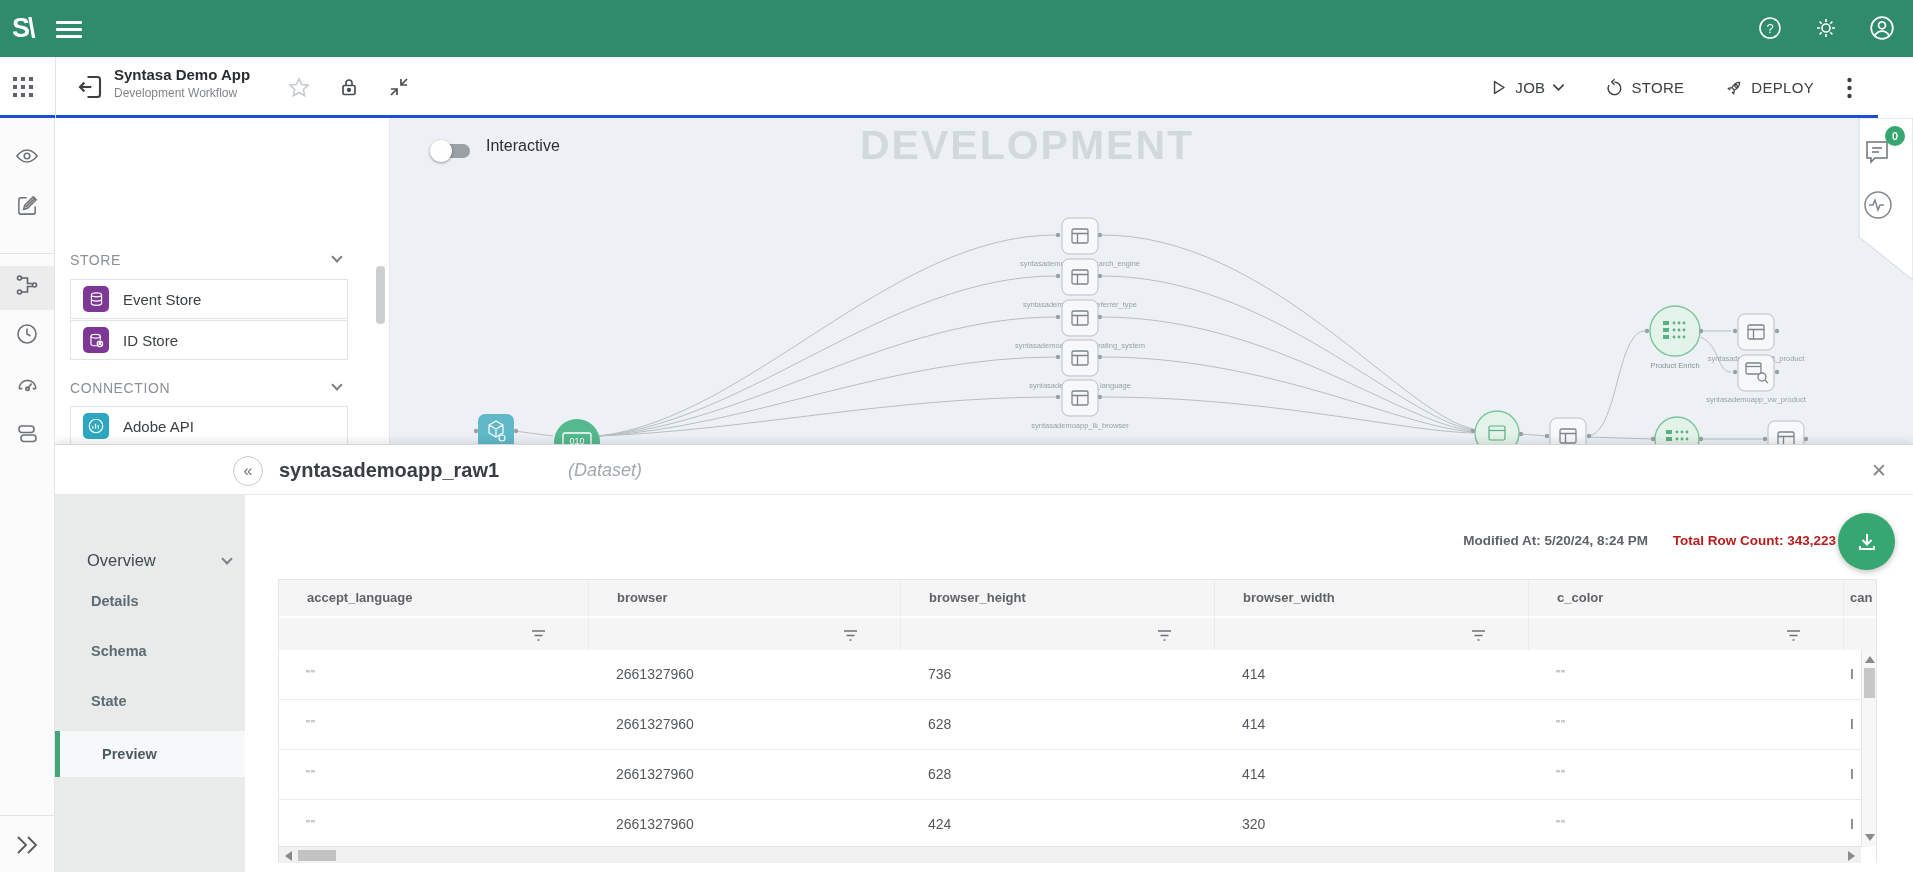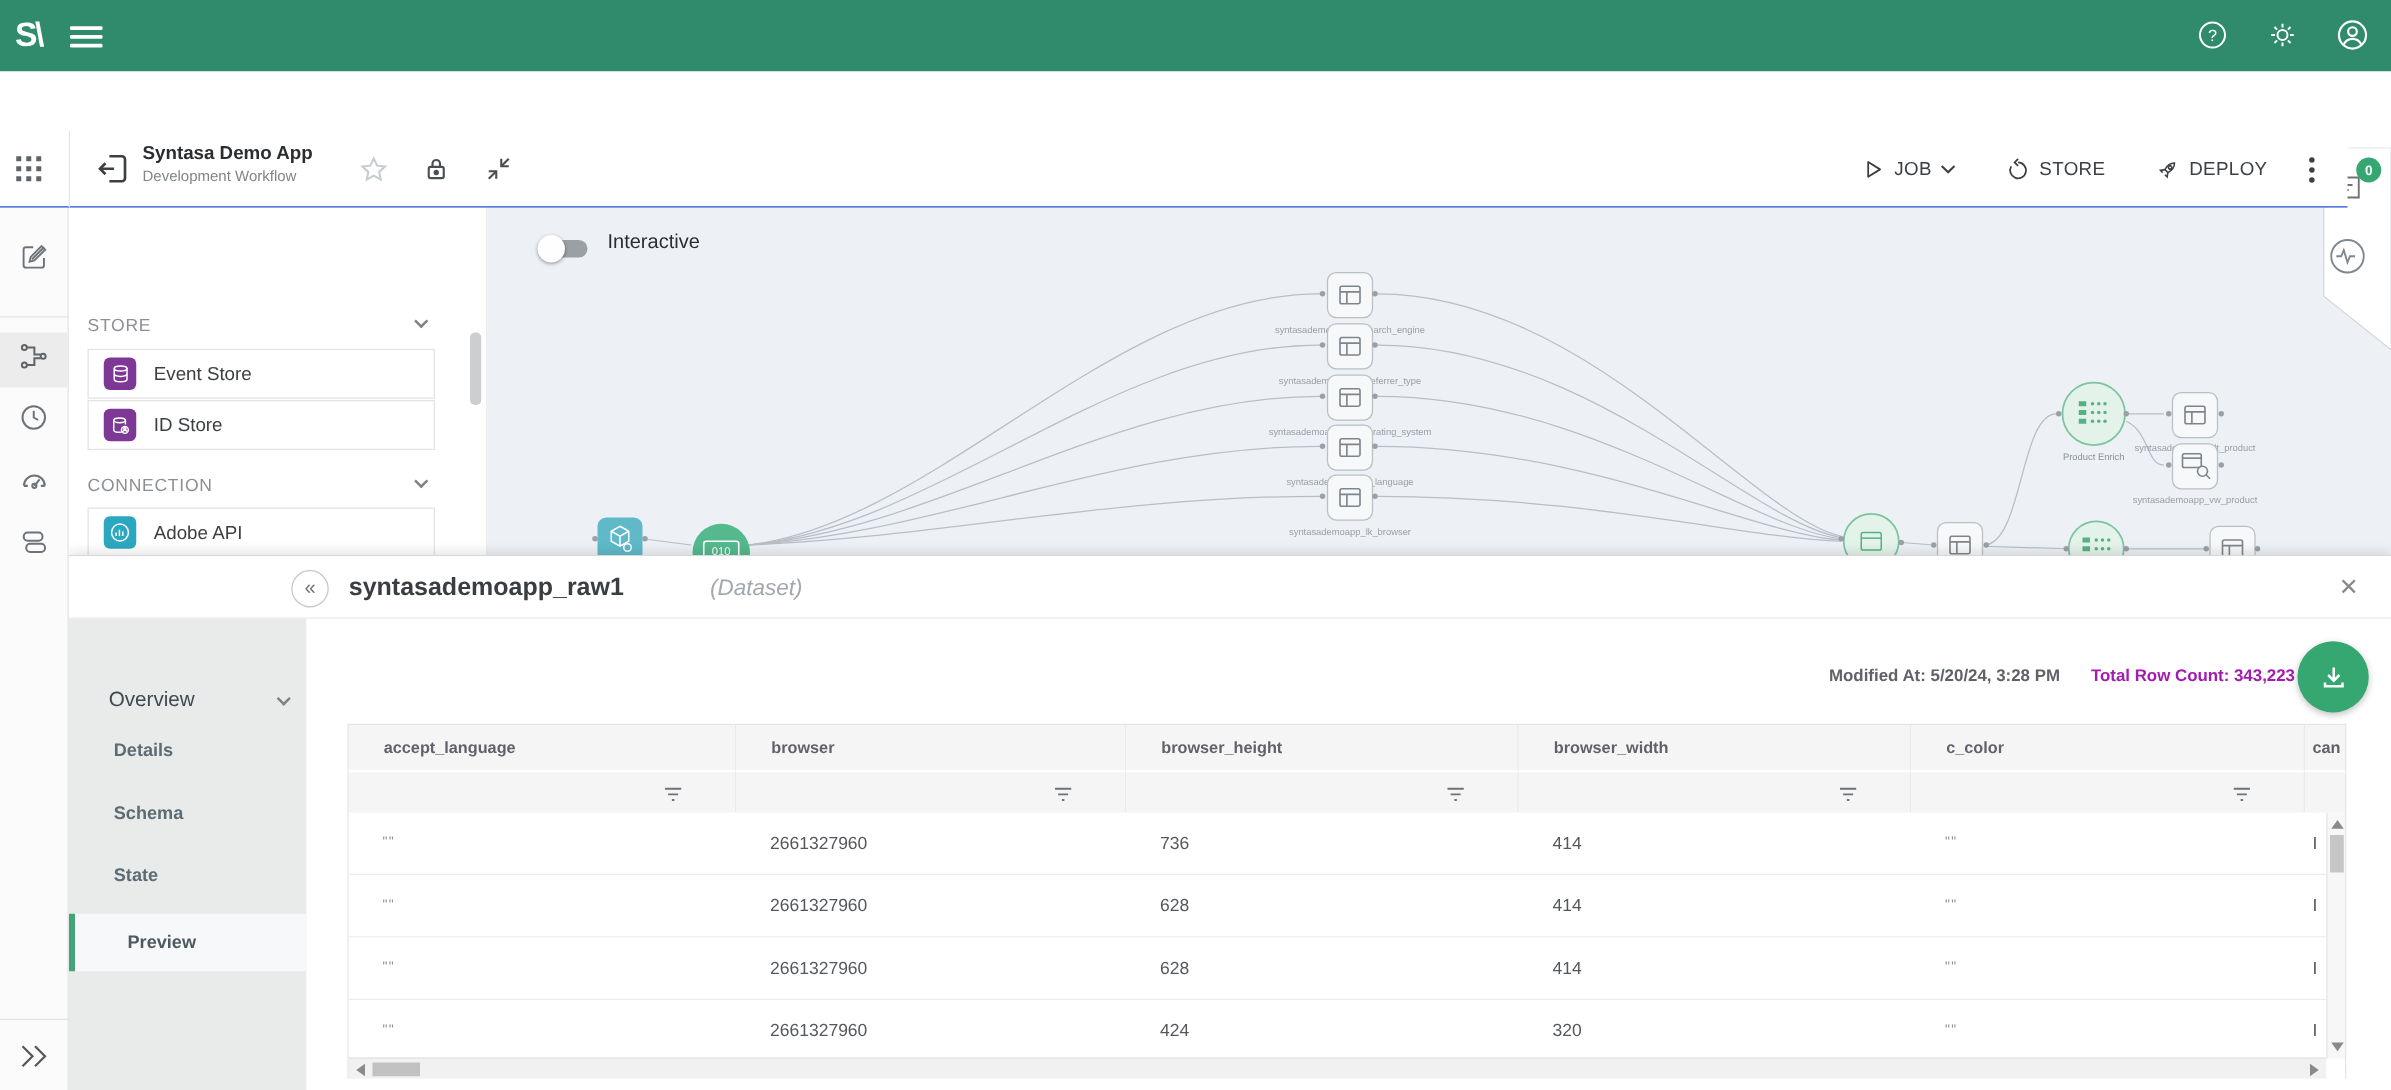--- a/index.html
+++ b/index.html
@@ -8,21 +8,21 @@
 
   
   .topbar { position:absolute; left:0; top:0; width:1913px; height:57px; background:#2F8B6C; z-index:30; }
   .logo { position:absolute; left:12px; top:13px; color:#fff; font-size:27px; font-weight:bold; letter-spacing:-2px; }
   .burger { position:absolute; left:56px; top:17px; width:26px; height:22px; cursor:pointer; }
   .burger i { display:block; height:3px; background:#fff; margin:4px 0; border-radius:1px; }
   .topbar-right { position:absolute; right:16px; top:13px; display:flex; gap:26px; align-items:center; }
   .tb-ic { width:30px; height:30px; display:flex; align-items:center; justify-content:center; cursor:pointer; }
 
   
-  .toolbar { position:absolute; left:0; top:57px; width:1878px; height:61px; background:#fff; border-bottom:1px solid #1d4ed8; z-index:29;margin-top:48px; }
+  .toolbar { position:absolute; left:0; top:57px; width:1878px; height:61px; background:#fff; border-bottom:3px solid #1d4ed8; z-index:29; }
   .toolbar .vdiv { position:absolute; left:55px; top:0; width:1px; height:61px; background:#e3e5e7; }
   .apps-grid { position:absolute; left:12px; top:19px; cursor:pointer; }
   .backbox { position:absolute; left:75px; top:15px; cursor:pointer; }
   .app-titles { position:absolute; left:114px; top:9px; }
   .app-title { font-size:15px; font-weight:bold; color:#2b2e31; }
   .app-sub { font-size:12px; color:#818589; margin-top:3px; }
   .tool-ic { position:absolute; top:18px; width:26px; height:26px; cursor:pointer; }
   .toggle { position:absolute; left:432px; top:86px; width:40px; height:16px; cursor:pointer; }
   .toggle .track { position:absolute; left:2px; top:1px; width:36px; height:14px; border-radius:7px; background:#9aa0a4; }
   .toggle .knob { position:absolute; left:-2px; top:-3px; width:22px; height:22px; border-radius:50%; background:#fefefe; box-shadow:0 1px 3px rgba(0,0,0,.4); }
@@ -70,21 +70,21 @@
   .close-btn { position:absolute; right:26px; top:14px; font-size:19px; color:#85898d; cursor:pointer; }
 
   .sheet-nav { position:absolute; left:0; top:50px; width:190px; height:440px; background:#e9eaea; }
   .nav-head { position:absolute; left:32px; top:56px; font-size:16.5px; color:#404a50; cursor:pointer; }
   .nav-head-chev { position:absolute; left:168px; top:60px; }
   .nav-item { position:absolute; left:36px; font-size:14.5px; font-weight:bold; color:#5d6b73; cursor:pointer; }
   .nav-sel { position:absolute; left:0; top:236px; width:190px; height:46px; background:#f6f8f9; border-left:5px solid #45a378; }
   .nav-sel .nav-item { position:absolute; left:42px; top:15px; color:#4e5a61; }
 
   .meta-modified { position:absolute; right:265px; top:88px; font-size:13.5px; font-weight:bold; color:#5f6368; }
-  .meta-count { position:absolute; right:77px; top:88px; font-size:13.5px; font-weight:bold; color:#a21caf; }
+  .meta-count { position:absolute; right:77px; top:88px; font-size:13.5px; font-weight:bold; color:#b91c1c; }
   .fab { position:absolute; left:1783px; top:68px; width:57px; height:57px; border-radius:50%; background:#36A771;
     display:flex; align-items:center; justify-content:center; cursor:pointer; box-shadow:0 2px 6px rgba(0,0,0,.25); }
 
   
   .tbl { position:absolute; left:223px; top:134px; width:1599px; height:284px; border:1px solid #e3e5e6; border-bottom:none; background:#fff; overflow:hidden; }
   .tgrid { display:grid; grid-template-columns:310px 312px 314px 314px 315px 1fr; }
   .th { height:36px; background:#f5f5f5; border-right:1px solid #e9e9e9; font-size:13px; font-weight:bold; color:#5f6368;
     line-height:36px; padding-left:28px; overflow:hidden; white-space:nowrap; }
   .tf { height:34px; background:#f5f5f5; border-right:1px solid #e9e9e9; border-top:2px solid #fff; position:relative; cursor:pointer; }
   .tf svg { position:absolute; right:42px; top:11px; }
@@ -523,21 +523,21 @@
     <div class="nav-head">Overview</div>
     <span class="chev nav-head-chev"></span>
     <div class="nav-item" style="top:98px">Details</div>
     <div class="nav-item" style="top:148px">Schema</div>
     <div class="nav-item" style="top:198px">State</div>
     <div class="nav-sel">
       <div class="nav-item">Preview</div>
     </div>
   </div>
 
-  <div class="meta-modified">Modified At: 5/20/24, 3:28 PM</div>
+  <div class="meta-modified">Modified At: 5/20/24, 8:24 PM</div>
   <div class="meta-count">Total Row Count: 343,223</div>
   <div class="fab">
     <svg width="24" height="24" viewBox="0 0 24 24" fill="none" stroke="#fff" stroke-width="2">
       <path d="M12 4v10M7.5 10 12 14.5 16.5 10"></path>
         <path d="M5 16v3h14v-3"></path>
     </svg>
   </div>
 
   <div class="tbl">
     <div class="tgrid">

